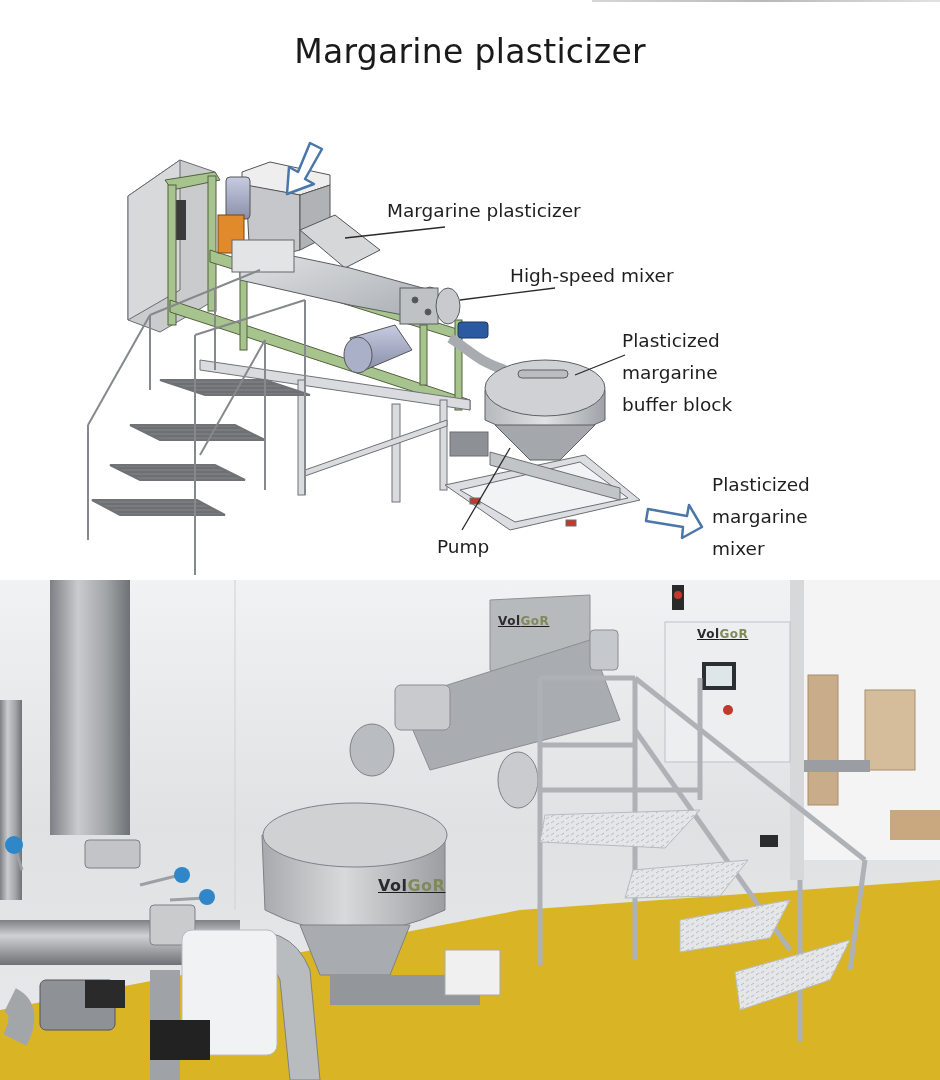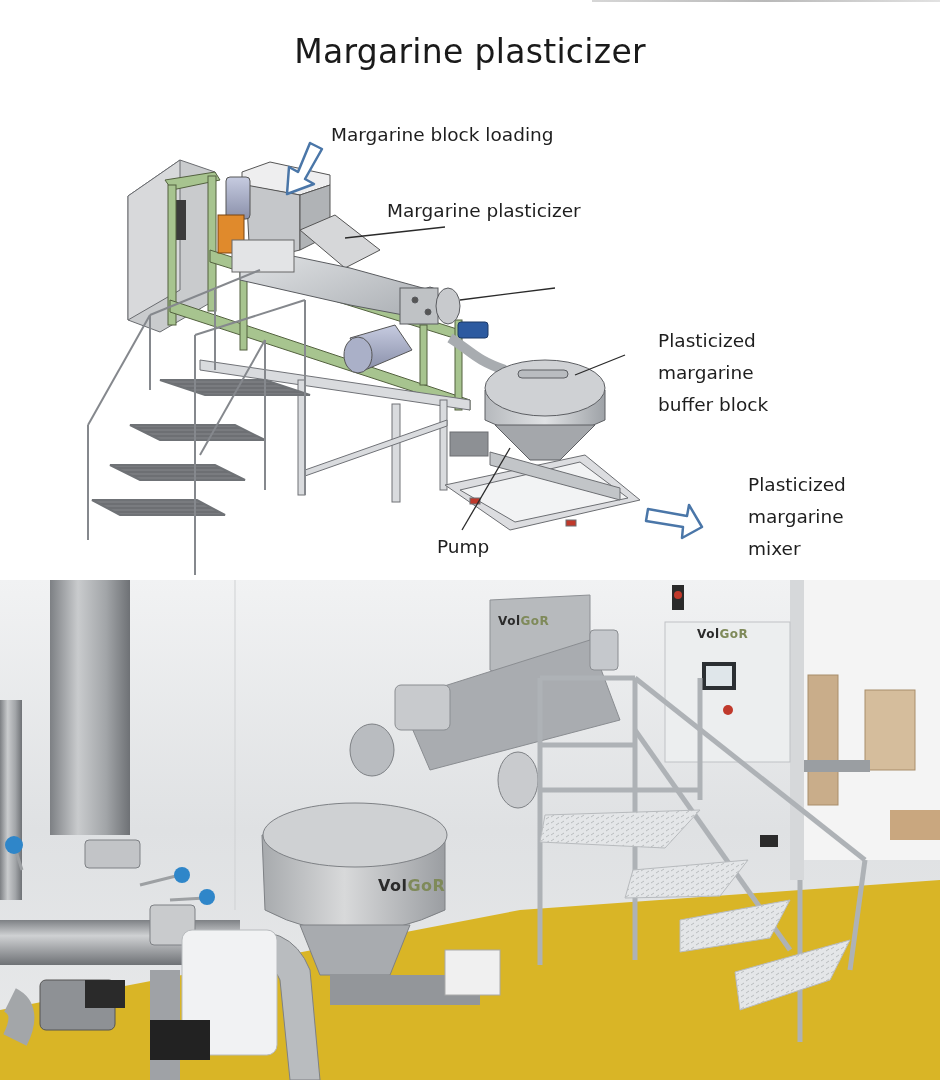--- a/index.html
+++ b/index.html
@@ -7,25 +7,25 @@
   body { font-family: "DejaVu Sans", "Liberation Sans", sans-serif; color: #1c1c1c; position: relative; }
 
   .top-rule { position: absolute; left: 592px; top: 0; width: 348px; height: 2px; background: linear-gradient(90deg,#d6d6d6,#b9b9b9,#e2e2e2); }
 
   .title { position: absolute; left: 0; top: 32px; width: 940px; text-align: center; font-size: 33px; font-weight: 400; letter-spacing: 0.3px; color: #1a1a1a; }
 
   .diagram { position: absolute; left: 0; top: 90px; width: 940px; height: 490px; }
   .diagram svg { position: absolute; left: 0; top: 0; }
 
   .label { position: absolute; font-size: 18.5px; line-height: 32px; color: #1e1e1e; white-space: nowrap; }
-  .label.multi span { display: block; margin-left: 36px; }
+  .label.multi span { display: block; }
 
   .photo { position: absolute; left: 0; top: 580px; width: 940px; height: 500px; overflow: hidden; background: #eceeef; }
   .photo svg { position: absolute; left: 0; top: 0; }
-  .logo { position: absolute; font-family: "DejaVu Sans", sans-serif; font-weight: 700; letter-spacing: 0.5px; white-space: nowrap; }
+  .logo { position: absolute; font-family: "DejaVu Sans", sans-serif; font-weight: 700; letter-spacing: 0.5px; white-space: nowrap; text-decoration: underline; }
   .logo .v { color: #2b2b2b; }
   .logo .g { color: #7f8a5a; }
 </style>
 </head>
 <body>
 
 <div class="top-rule"></div>
 
 <h1 class="title">Margarine plasticizer</h1>
 
@@ -150,22 +150,22 @@
     </g>
 
     <g stroke="#2a2a2a" stroke-width="1.3">
       <line x1="345" y1="238" x2="445" y2="227"></line>
       <line x1="460" y1="300" x2="555" y2="288"></line>
       <line x1="575" y1="375" x2="625" y2="355"></line>
       <line x1="462" y1="530" x2="510" y2="448"></line>
     </g>
   </svg>
 
-  <div class="label" style="left:331px; top:29px;">Margarine block loading</div>
   <div class="label" style="left:387px; top:105px;">Margarine plasticizer</div>
+  <div class="label" style="left:510px; top:170px;">High-speed mixer</div>
   <div class="label multi" style="left:622px; top:235px;">
     <span>Plasticized</span>
     <span>margarine</span>
     <span>buffer block</span>
   </div>
   <div class="label" style="left:437px; top:441px;">Pump</div>
   <div class="label multi" style="left:712px; top:379px;">
     <span>Plasticized</span>
     <span>margarine</span>
     <span>mixer</span>

